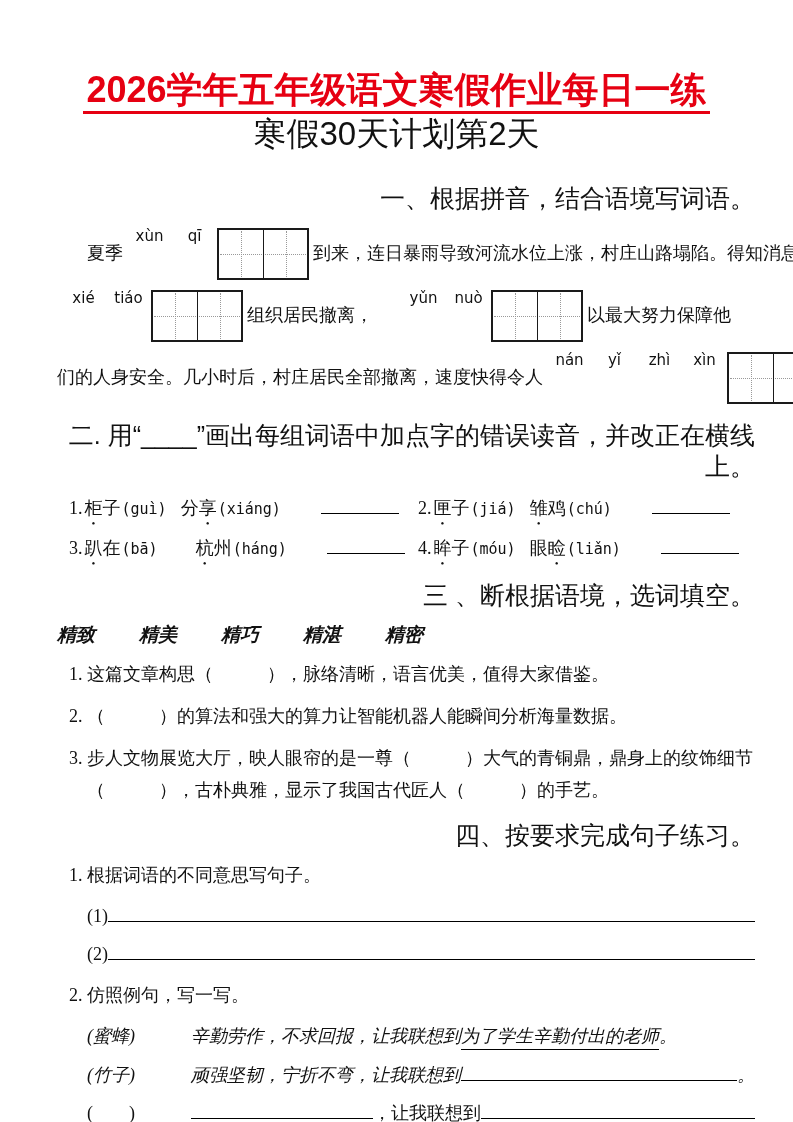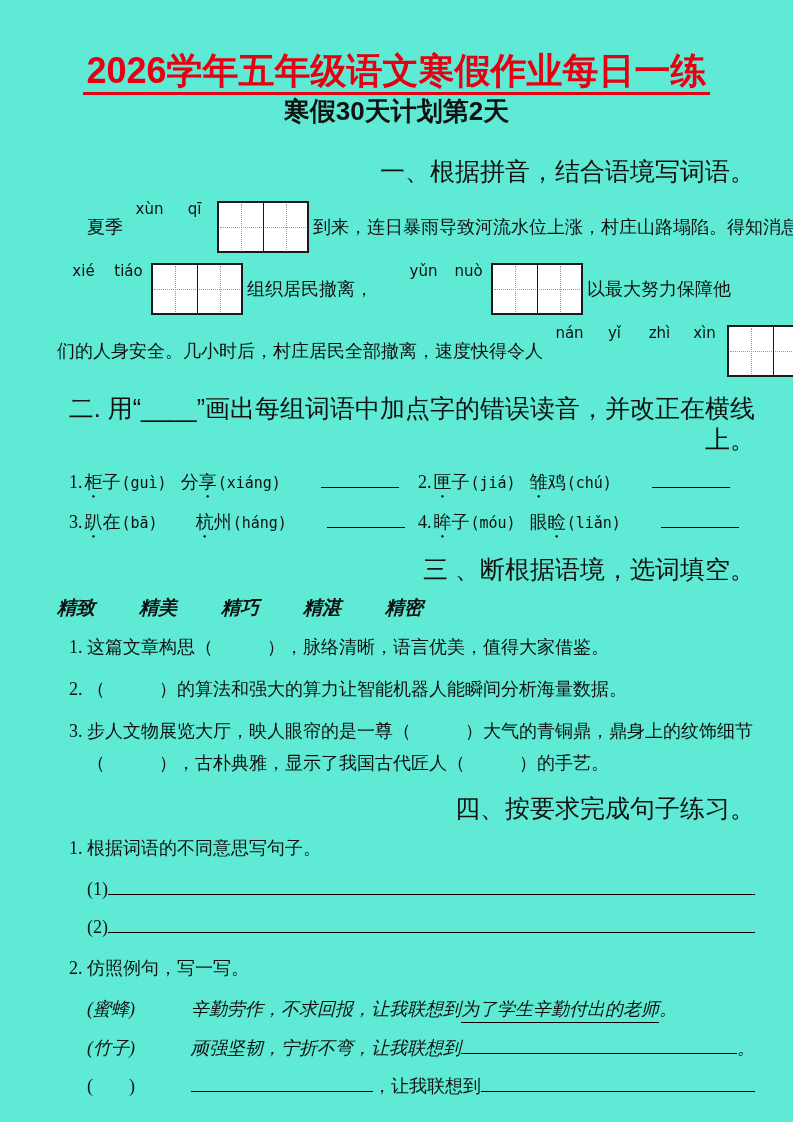--- a/index.html
+++ b/index.html
@@ -1,33 +1,33 @@
 <!DOCTYPE html>
 <html><head>
 <meta charset="utf-8">
 <style>
   * { margin:0; padding:0; box-sizing:border-box; }
   html,body { background:#888; }
   .page {
     position:relative; width:793px; height:1122px; margin:0 auto;
-    background:#5eead4; overflow:hidden;
+    background:#ffffff; overflow:hidden;
     font-family:"Liberation Serif","DejaVu Serif",serif;
     color:#111; font-size:18px;
-    padding:50px 38px 0 57px;
+    padding:69px 38px 0 57px;
   }
   
   .title-wrap { text-align:center; margin-left:-19px; }
   .main-title {
     display:inline-block; font-family:"Liberation Sans","DejaVu Sans",sans-serif;
     font-weight:bold; font-size:36px; line-height:1.15; color:#e60012;
     border-bottom:3px solid #e60012; padding:0 3px 1px 3px; letter-spacing:0px;
   }
   .sub-title {
     font-family:"Liberation Sans","DejaVu Sans",sans-serif;
-    font-weight:bold; font-size:26px; line-height:1.1; color:#111; margin-top:2px;
+    font-weight:normal; font-size:33px; line-height:1.1; color:#111; margin-top:2px;
   }
   
   .hd {
     font-family:"Liberation Sans","DejaVu Sans",sans-serif;
     font-weight:normal; font-size:25px; color:#111; line-height:1.25;text-align:right;
   }
   
   .s1 { margin-top:30px; }
   .irow { display:flex; align-items:center; margin-top:10px; white-space:nowrap; }
   .irow .txt { line-height:1.3; }

